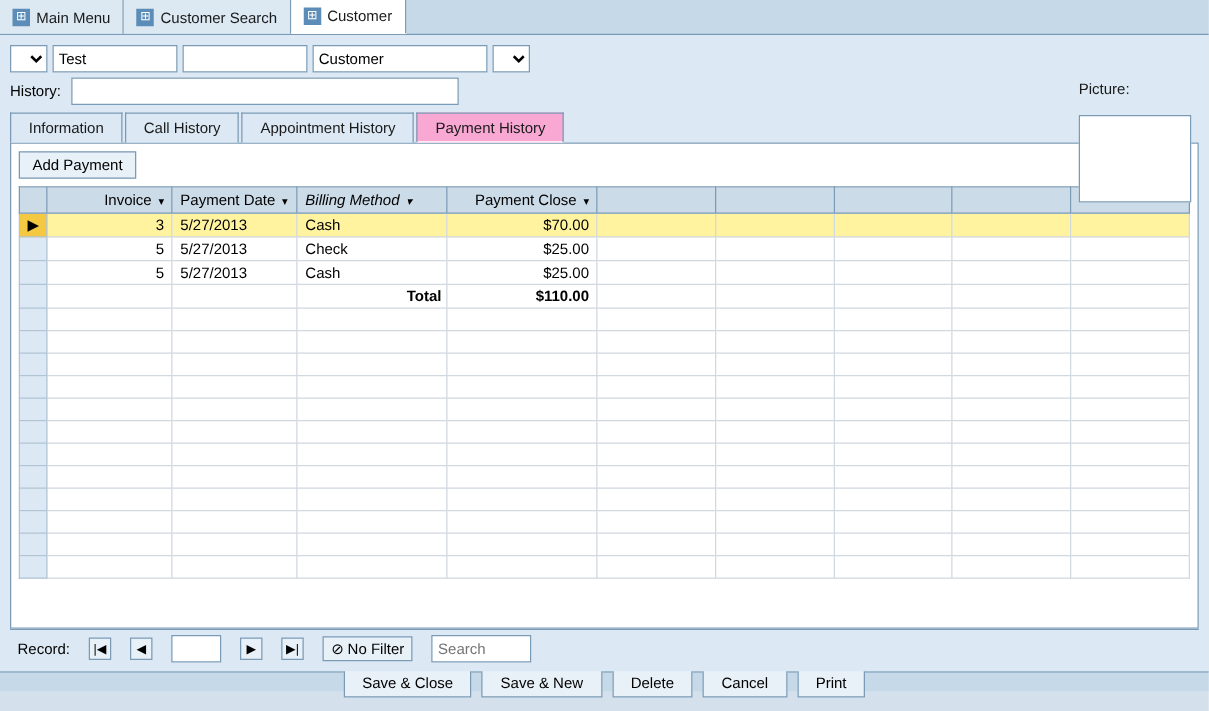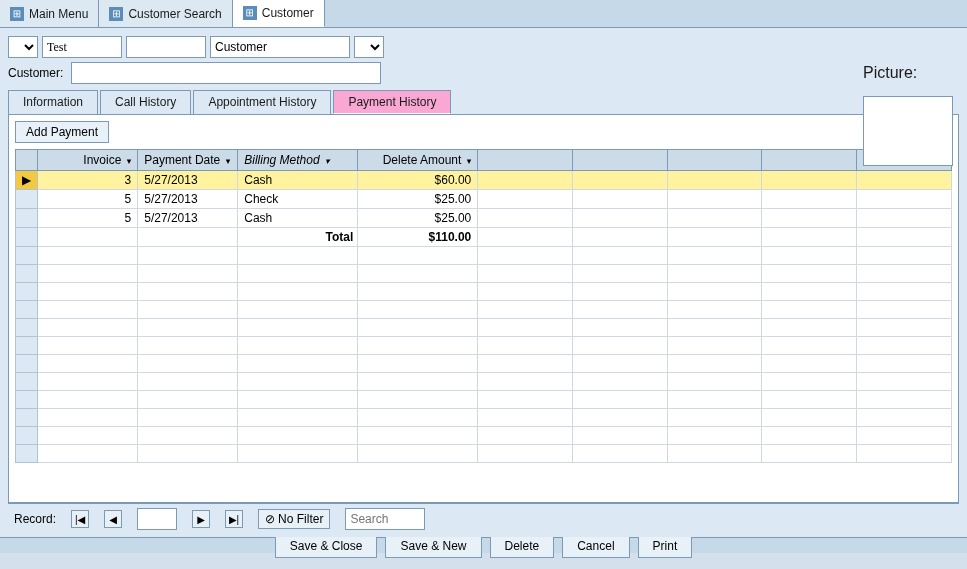--- a/index.html
+++ b/index.html
@@ -72,32 +72,32 @@
       font-size: 12px;
       height: 22px;
     }
     .dropdown-small {
       width: 30px;
       height: 22px;
       border: 1px solid #7a9ab5;
       background: white;
       font-size: 11px;
     }
-    .name-input { width: 80px; font-family: Liberation Serif, serif; }
+    .name-input { width: 100px; }
     .customer-name-input { width: 140px; }
     .jobtitle-input { width: 310px; }
 
     .picture-box {
       position: absolute;
       right: 14px;
       top: 36px;
       width: 90px;
     }
     .picture-label {
-      font-size: 16px;
+      font-size: 12px;
       color: #1a1a1a;
       margin-bottom: 14px;
     }
     .picture-frame {
       width: 90px;
       height: 70px;
       background: white;
       border: 1px solid #7a9ab5;
     }
 
@@ -291,21 +291,21 @@
       <input type="text" class="name-input" value="Test" style="">
       <input type="text" class="name-input" value="" style="">
       <input type="text" class="customer-name-input" value="Customer" style="">
       <select class="dropdown-small">
         <option></option>
         <option>Jr.</option>
         <option>Sr.</option>
       </select>
     </div>
     <div class="header-row2">
-      <label class="jobtitle-label">Customer:</label>
+      <label class="jobtitle-label">History:</label>
       <input type="text" class="jobtitle-input" value="" style="">
     </div>
   </div>
 
   <div class="picture-box">
     <div class="picture-label">Picture:</div>
     <div class="picture-frame"></div>
   </div>
 
   <div class="tab-strip">
@@ -336,38 +336,38 @@
           </th>
           <th class="col-date">
             <span>Payment Date</span>
             <span class="sort-arrow">▾</span>
           </th>
           <th class="col-billing">
             <span>Billing Method</span>
             <span class="sort-arrow">▾</span>
           </th>
           <th class="col-amount" style="text-align:right;">
-            <span>Delete Amount</span>
+            <span>Payment Close</span>
             <span class="sort-arrow">▾</span>
           </th>
           <th class="col-extra"></th>
           <th class="col-extra"></th>
           <th class="col-extra"></th>
           <th class="col-extra"></th>
           <th class="col-extra"></th>
         </tr>
       </thead>
       <tbody id="payment-rows">
 
         <tr class="row-highlighted">
           <td class="selector">▶</td>
           <td class="right">3</td>
           <td>5/27/2013</td>
           <td>Cash</td>
-          <td class="right">$60.00</td>
+          <td class="right">$70.00</td>
           <td></td>
           <td></td>
           <td></td>
           <td></td>
           <td></td>
         </tr>
 
         <tr>
           <td class="selector"></td>
           <td class="right">5</td>

